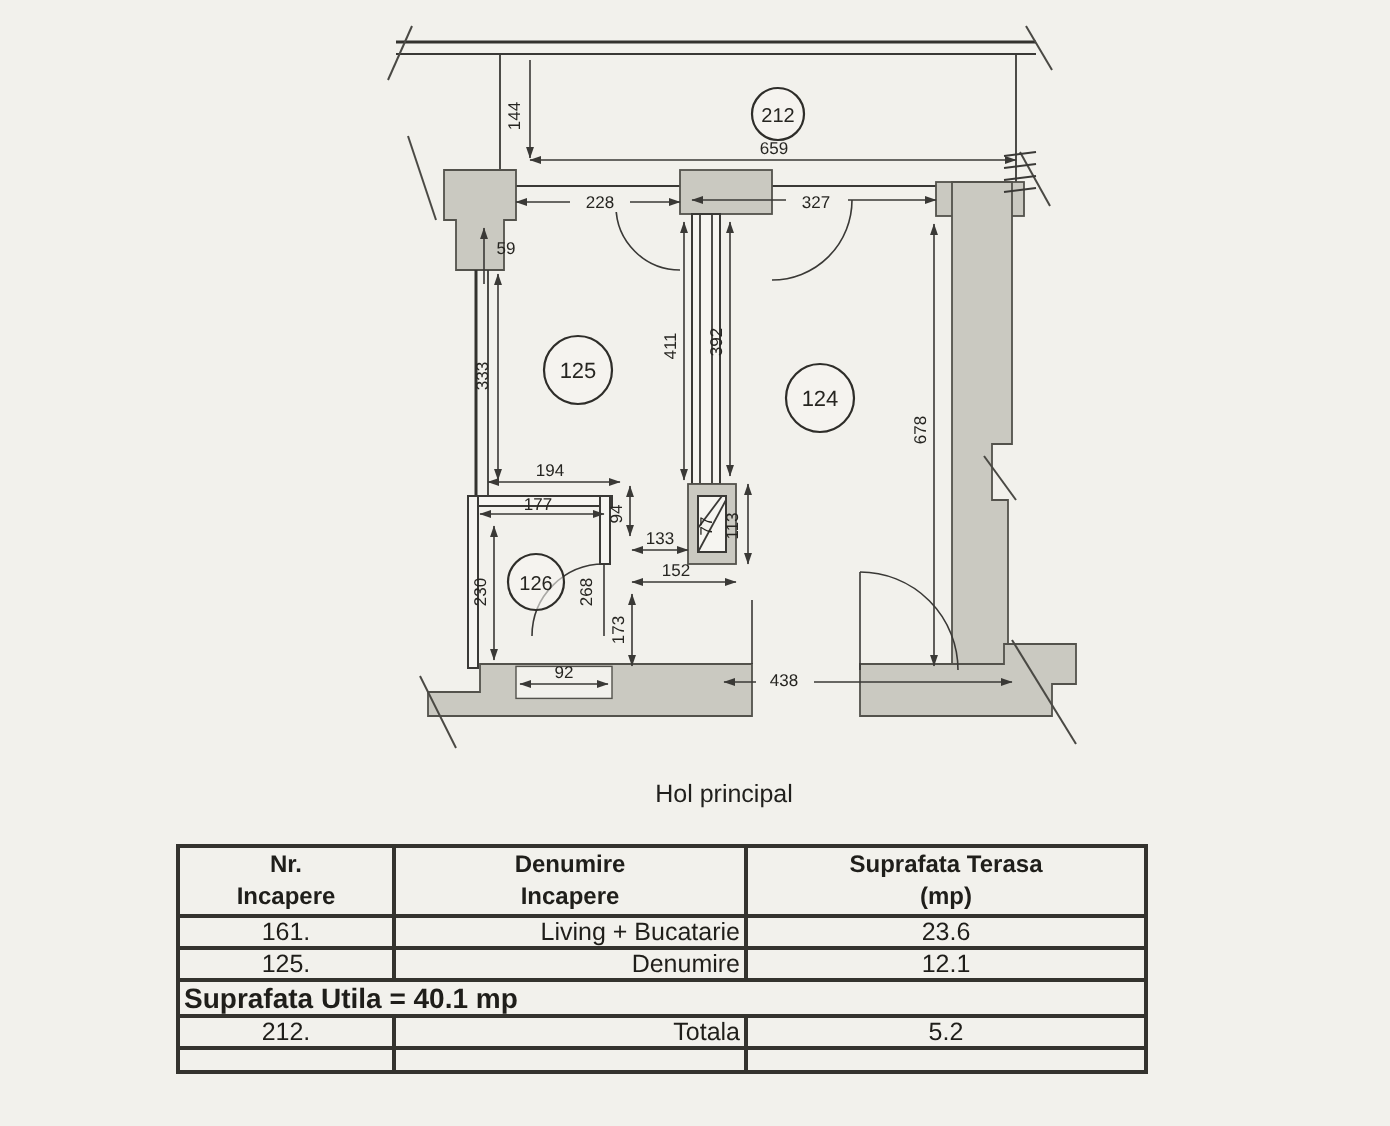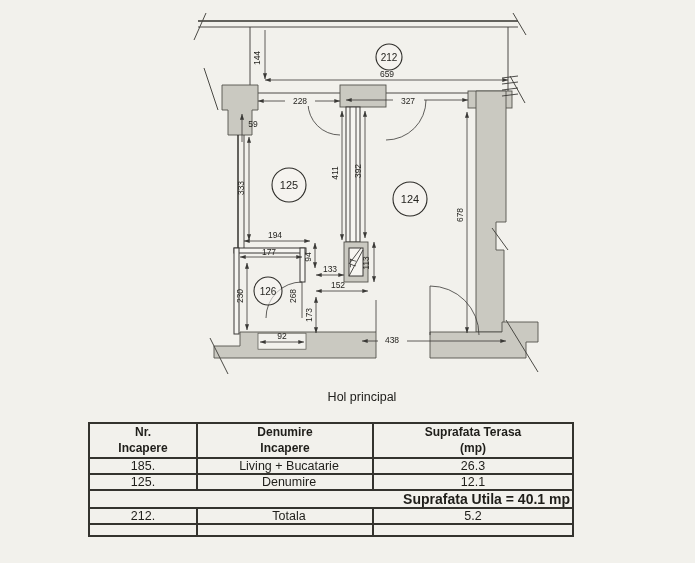--- a/index.html
+++ b/index.html
@@ -27,22 +27,22 @@
   .patch{fill:#f2f1ec;}
   
   table#areas{
     position:absolute;left:88px;top:422px;width:484px;
     border-collapse:collapse;table-layout:fixed;color:#1f1e1a;
   }
   #areas th,#areas td{border:2px solid #34332e;overflow:hidden;}
   #areas th{font-size:12px;font-weight:bold;line-height:1.3;height:30px;padding:1px 2px;text-align:center;border-radius:13px;}
   #areas td{font-size:12.5px;height:14px;padding:0 2px;}
   #areas td.c{text-align:center;}
-  #areas td.l{text-align:center;padding-left:10px;}
-  #areas td.sum{font-size:14px;font-weight:bold;text-align:right;height:15px;}
+  #areas td.l{text-align:right;padding-left:10px;}
+  #areas td.sum{font-size:14px;font-weight:bold;text-align:left;height:15px;}
   #areas td.part{height:10px;}
 </style>
 </head>
 <body>
 
 <svg width="695" height="418" viewBox="0 0 695 418" style="position:absolute;left:0;top:0;">
   <defs>
     <marker id="ar" viewBox="0 0 10 10" refX="9.5" refY="5" markerWidth="7.5" markerHeight="7.5" orient="auto-start-reverse">
       <path d="M0,1.6 L10,5 L0,8.4 Z" fill="#3a3936"></path>
     </marker>
@@ -195,23 +195,23 @@
     <th>
       <span>Denumire</span><br>
       <span>Incapere</span>
     </th>
     <th>
       <span>Suprafata Terasa</span><br>
       <span>(mp)</span>
     </th>
   </tr>
   <tr>
-    <td class="c">185.</td>
+    <td class="c">161.</td>
     <td class="l">Living + Bucatarie</td>
-    <td class="c">26.3</td>
+    <td class="c">23.6</td>
   </tr>
   <tr>
     <td class="c">125.</td>
     <td class="l">Denumire</td>
     <td class="c">12.1</td>
   </tr>
   <tr>
     <td class="sum" colspan="3">Suprafata Utila = 40.1 mp</td>
   </tr>
   <tr>

